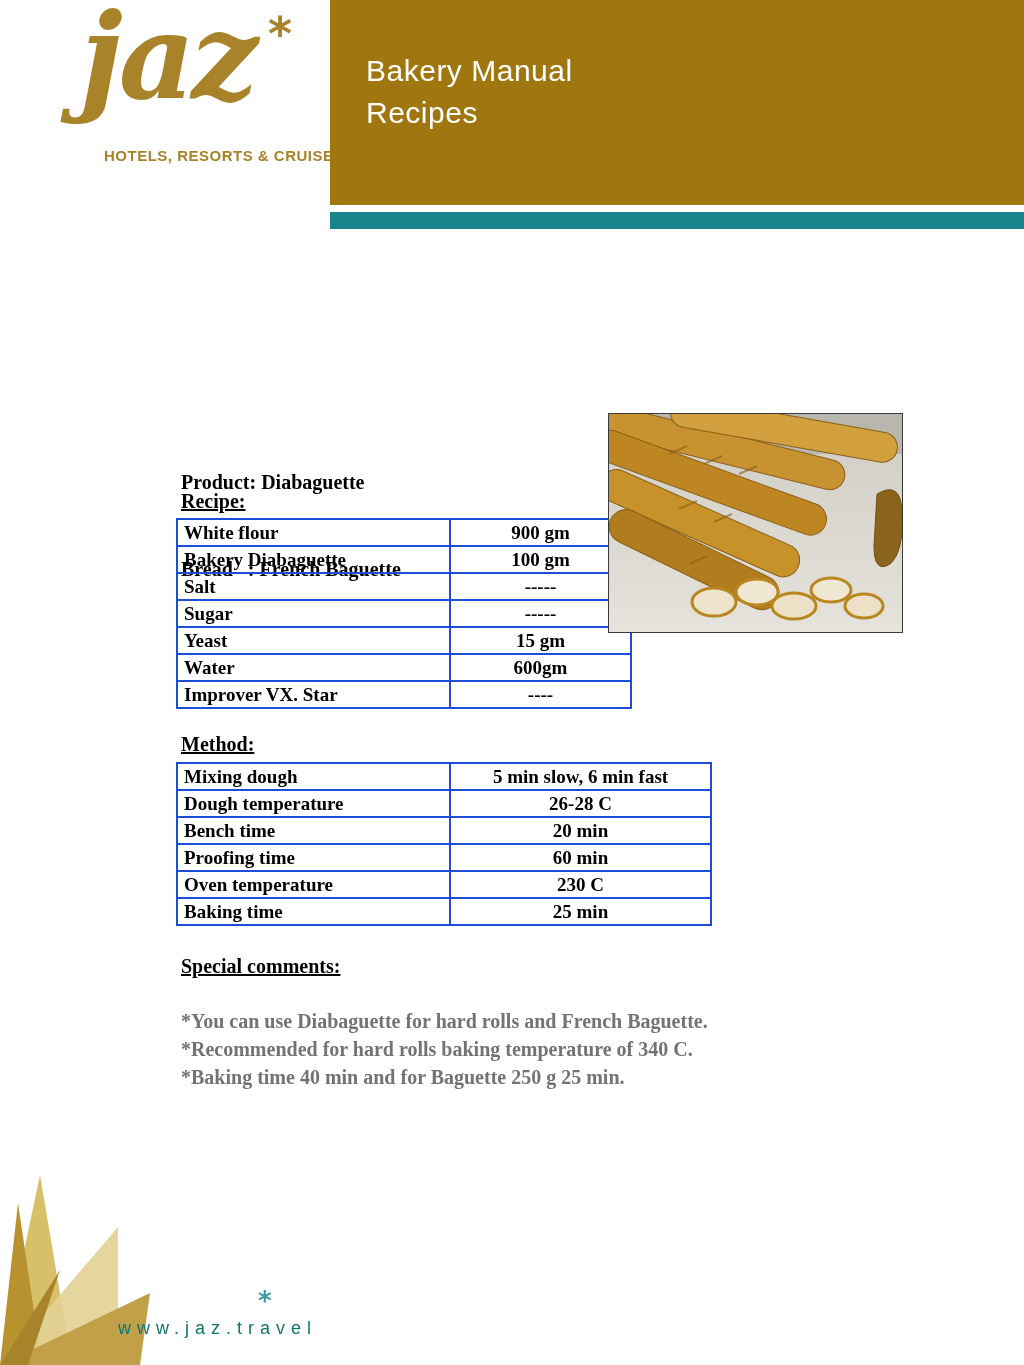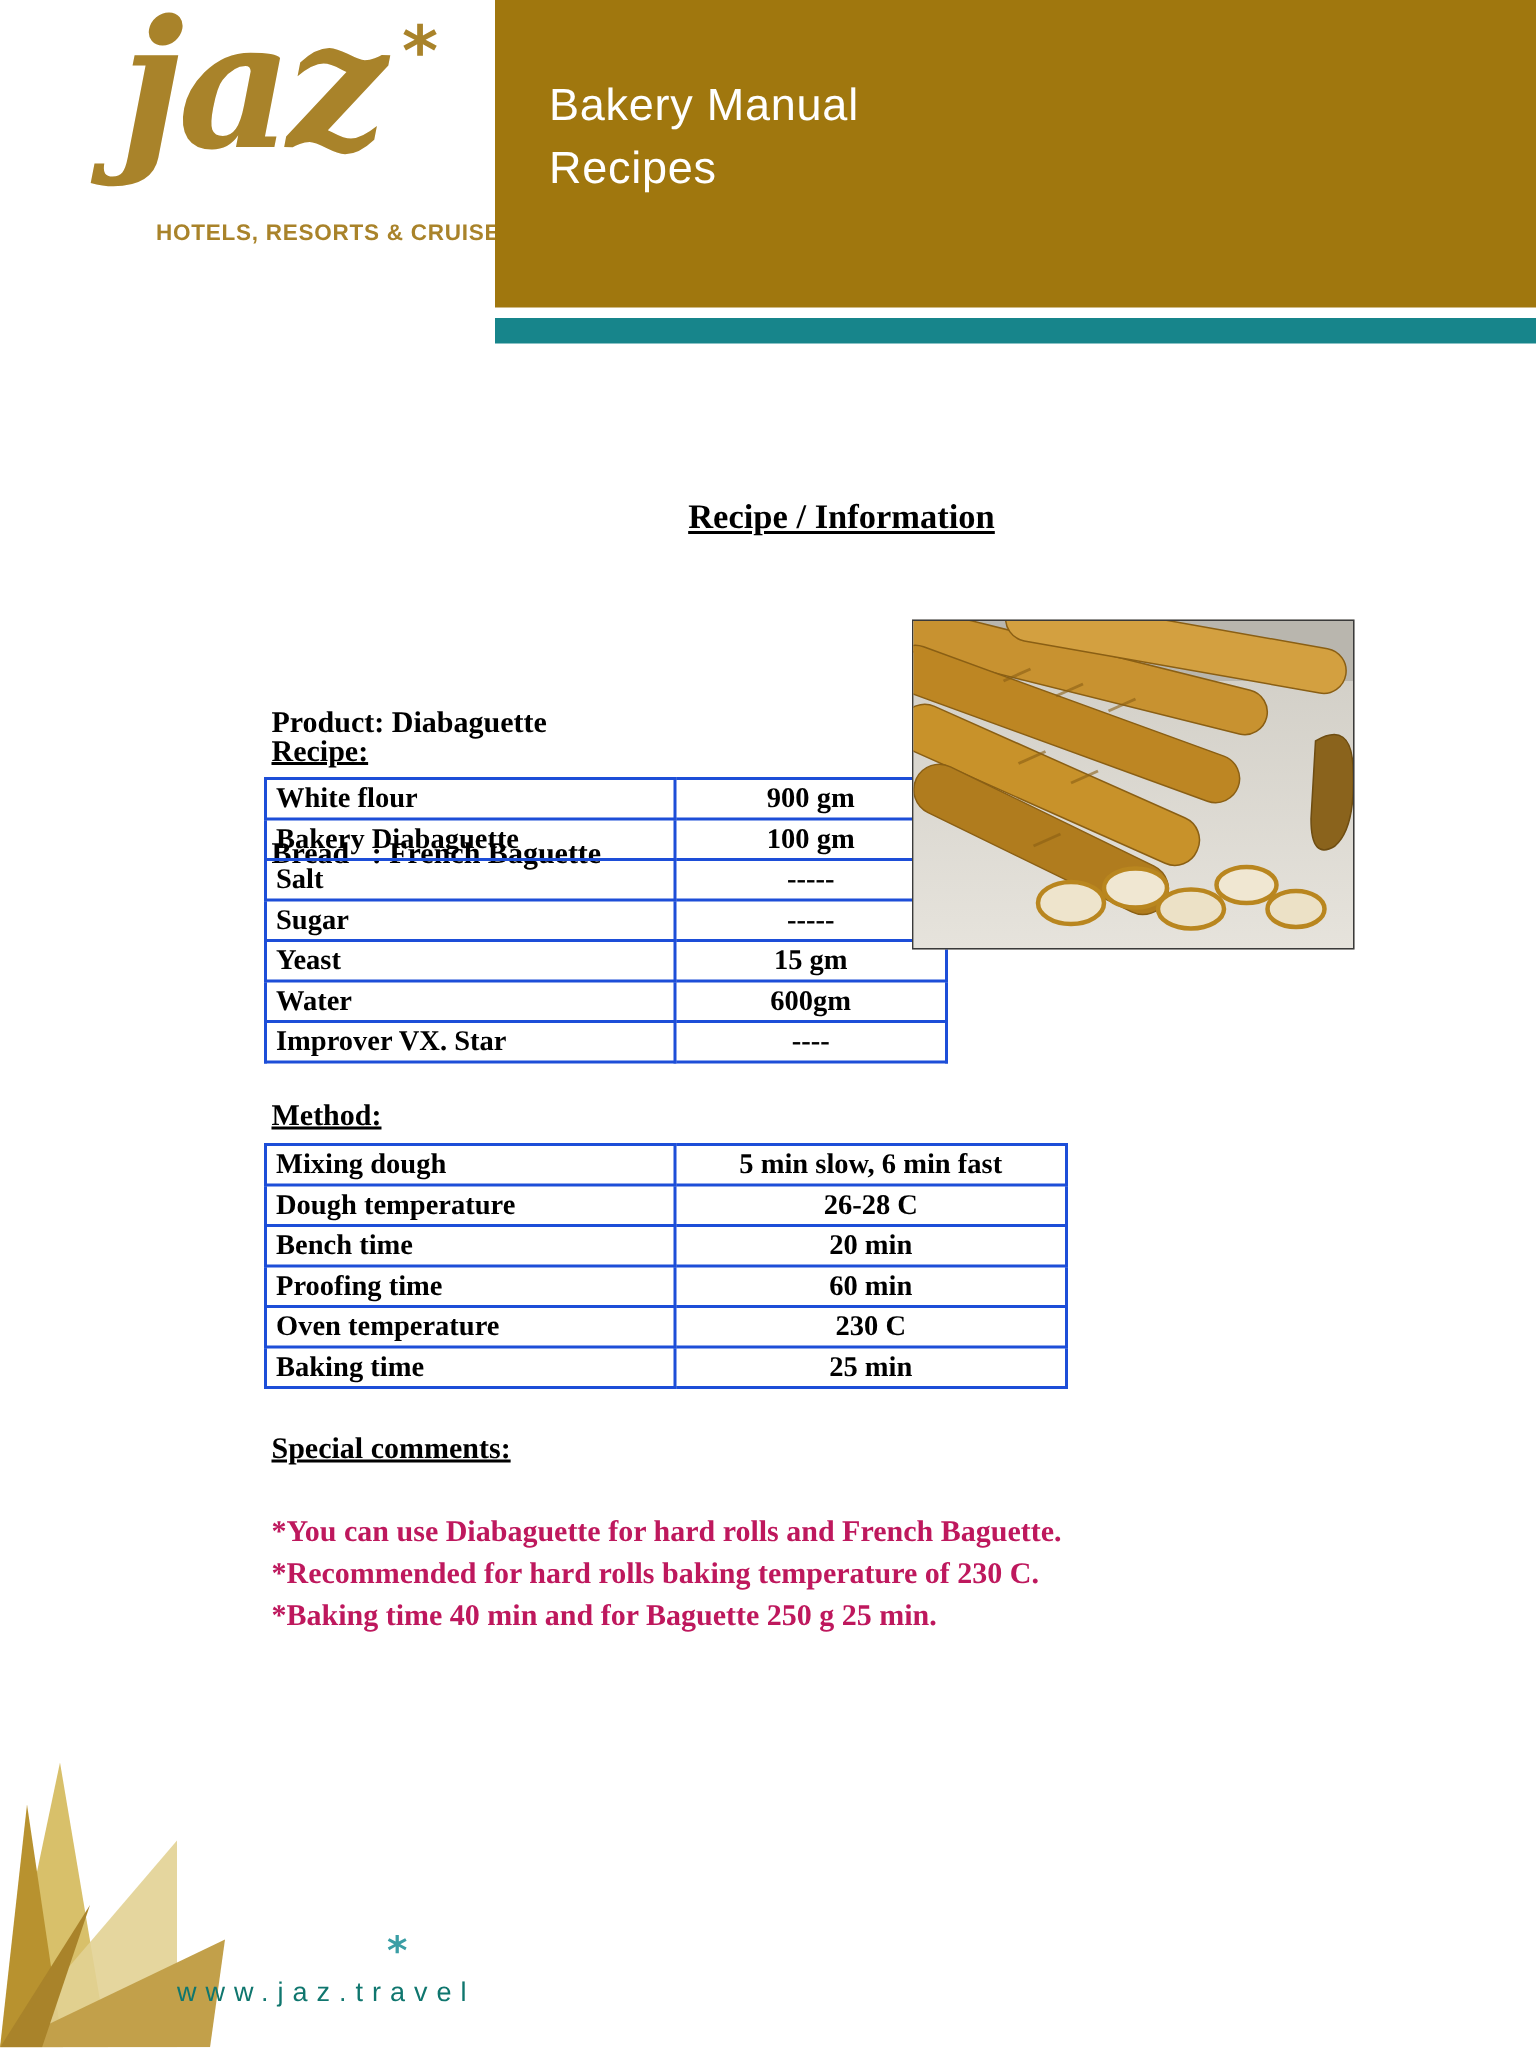--- a/index.html
+++ b/index.html
@@ -64,21 +64,21 @@
   td.c-name{text-align:left;}
   td.c-val{text-align:center;}
   .recipe-table{left:176px;top:518px;width:426px;}
   .recipe-table td.c-name{width:259px;}
   .recipe-table td.c-val{width:167px;}
   .method-table{left:176px;top:762px;width:506px;}
   .method-table td.c-name{width:259px;}
   .method-table td.c-val{width:247px;}
   .comments{
     position:absolute;left:181px;top:1007px;font-size:20px;font-weight:bold;
-    color:#be185d;line-height:28px;
+    color:#737373;line-height:28px;
   }
   
   .photo{
     position:absolute;left:608px;top:413px;width:293px;height:218px;
     border:1px solid #3a3a3a;background:#d9d6cf;
   }
   
   .burst{position:absolute;left:0;bottom:0;width:170px;height:190px;}
   .footer-url{
     position:absolute;left:118px;top:1318px;
@@ -102,21 +102,20 @@
   </div>
 
   <div class="banner">
     <div class="banner-text">
       <div>Bakery Manual</div>
       <div>Recipes</div>
     </div>
   </div>
   <div class="stripe"></div>
 
-  <div class="doc-heading">Recipe / Information</div>
 
   <div class="product-block">
     <div>Product: Diabaguette</div>
     <div>Bread   : French Baguette</div>
   </div>
 
   <div class="section-label lbl-recipe">Recipe:</div>
 
   <table class="data recipe-table">
     <tbody>
@@ -218,21 +217,21 @@
       <tr>
         <td class="c-name">Baking time</td>
         <td class="c-val">25 min</td>
       </tr>
     </tbody>
   </table>
 
   <div class="section-label lbl-comments">Special comments:</div>
   <div class="comments">
     <div>*You can use Diabaguette for hard rolls and French Baguette.</div>
-    <div>*Recommended for hard rolls baking temperature of 230 C.</div>
+    <div>*Recommended for hard rolls baking temperature of 340 C.</div>
     <div>*Baking time 40 min and for Baguette 250 g 25 min.</div>
   </div>
 
   <div class="burst">
     <svg width="170" height="190" viewBox="0 0 170 190">
       <polygon points="0,190 40,0 72,190" fill="#d8c06a"></polygon>
       <polygon points="0,190 18,28 42,190" fill="#b8922f"></polygon>
       <polygon points="0,190 118,52 118,190" fill="#e2d294" opacity="0.9"></polygon>
       <polygon points="0,190 150,118 140,190" fill="#c2a04a"></polygon>
       <polygon points="0,190 60,95 28,190" fill="#a9832a"></polygon>

